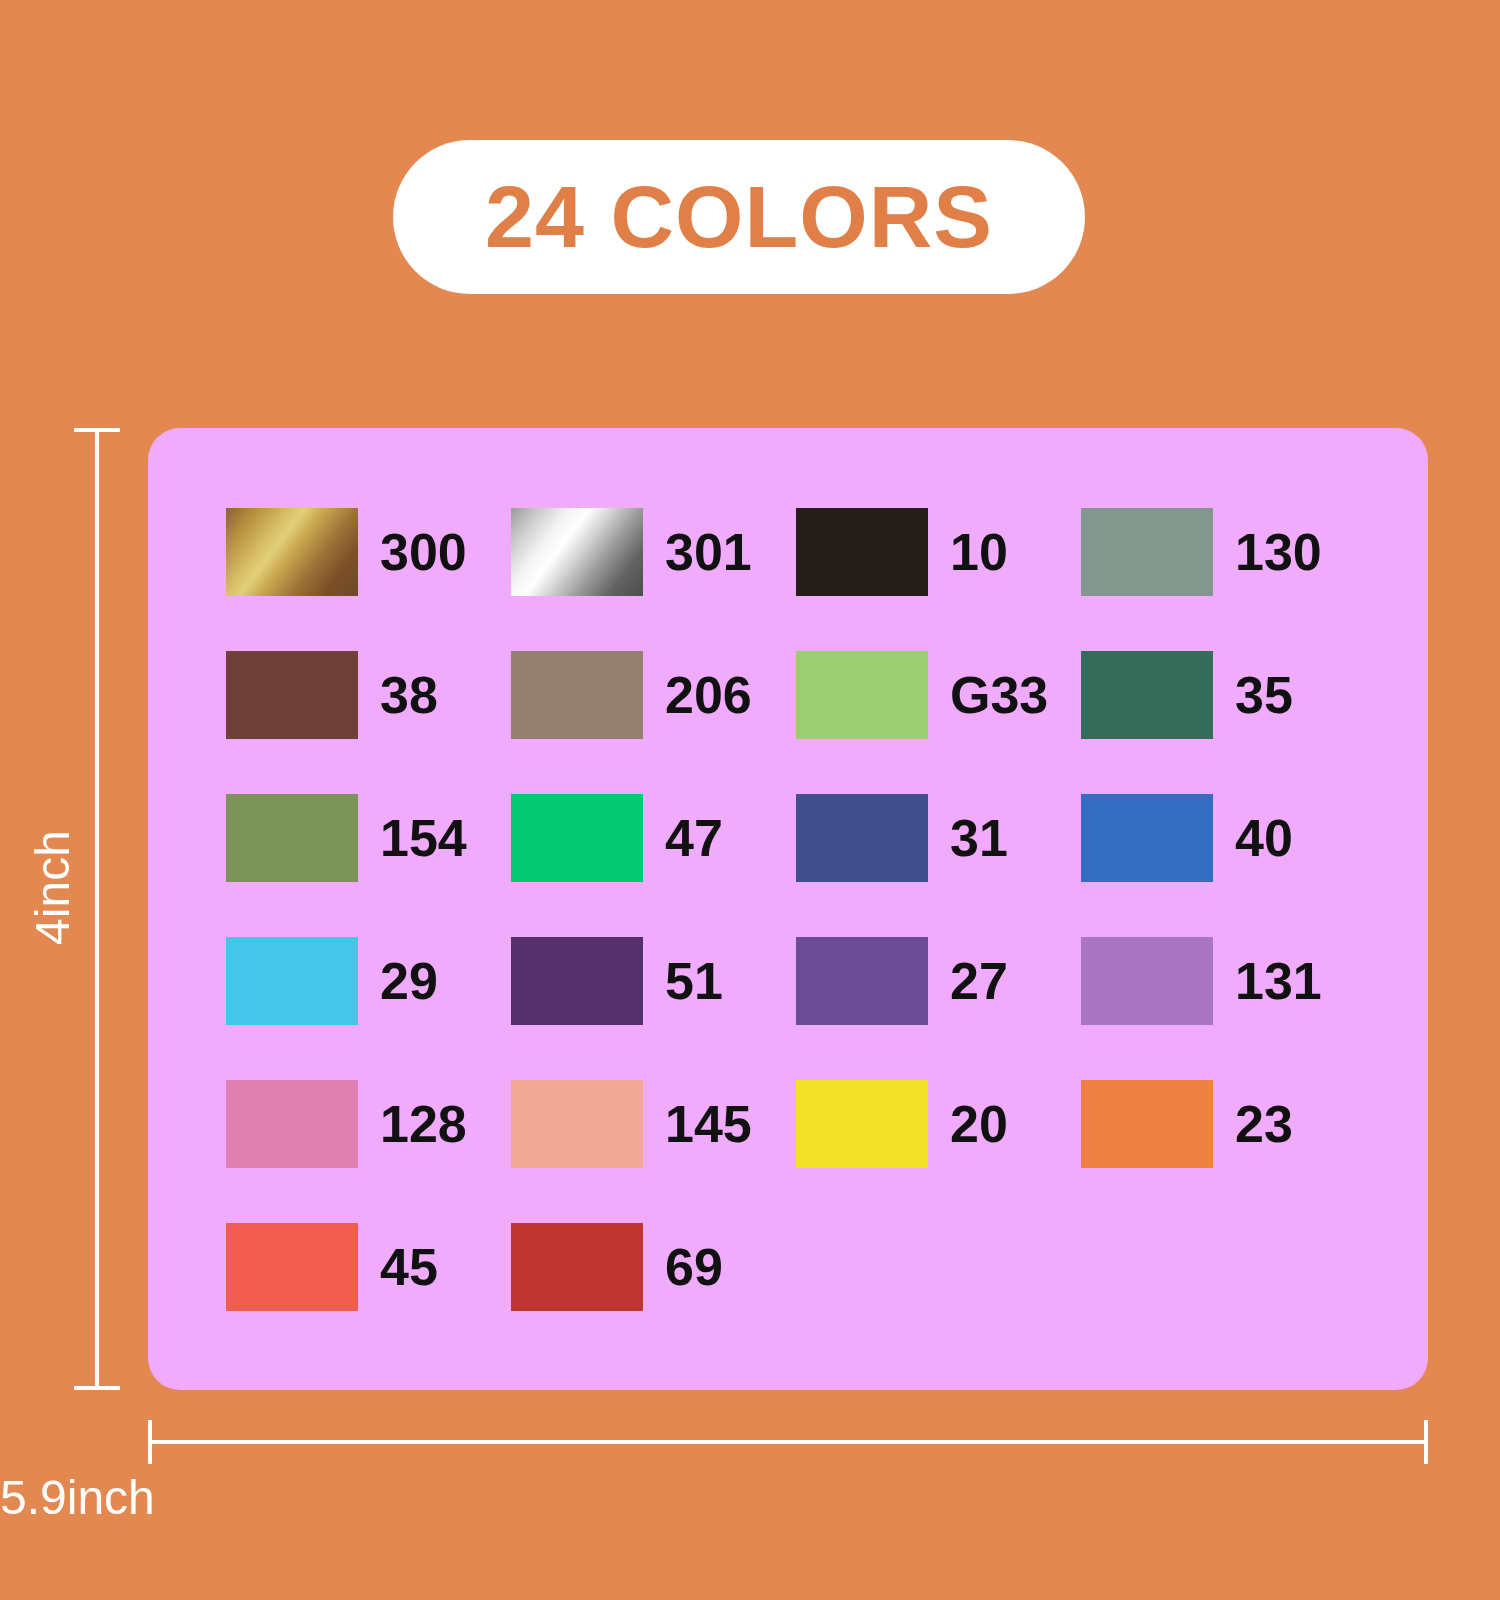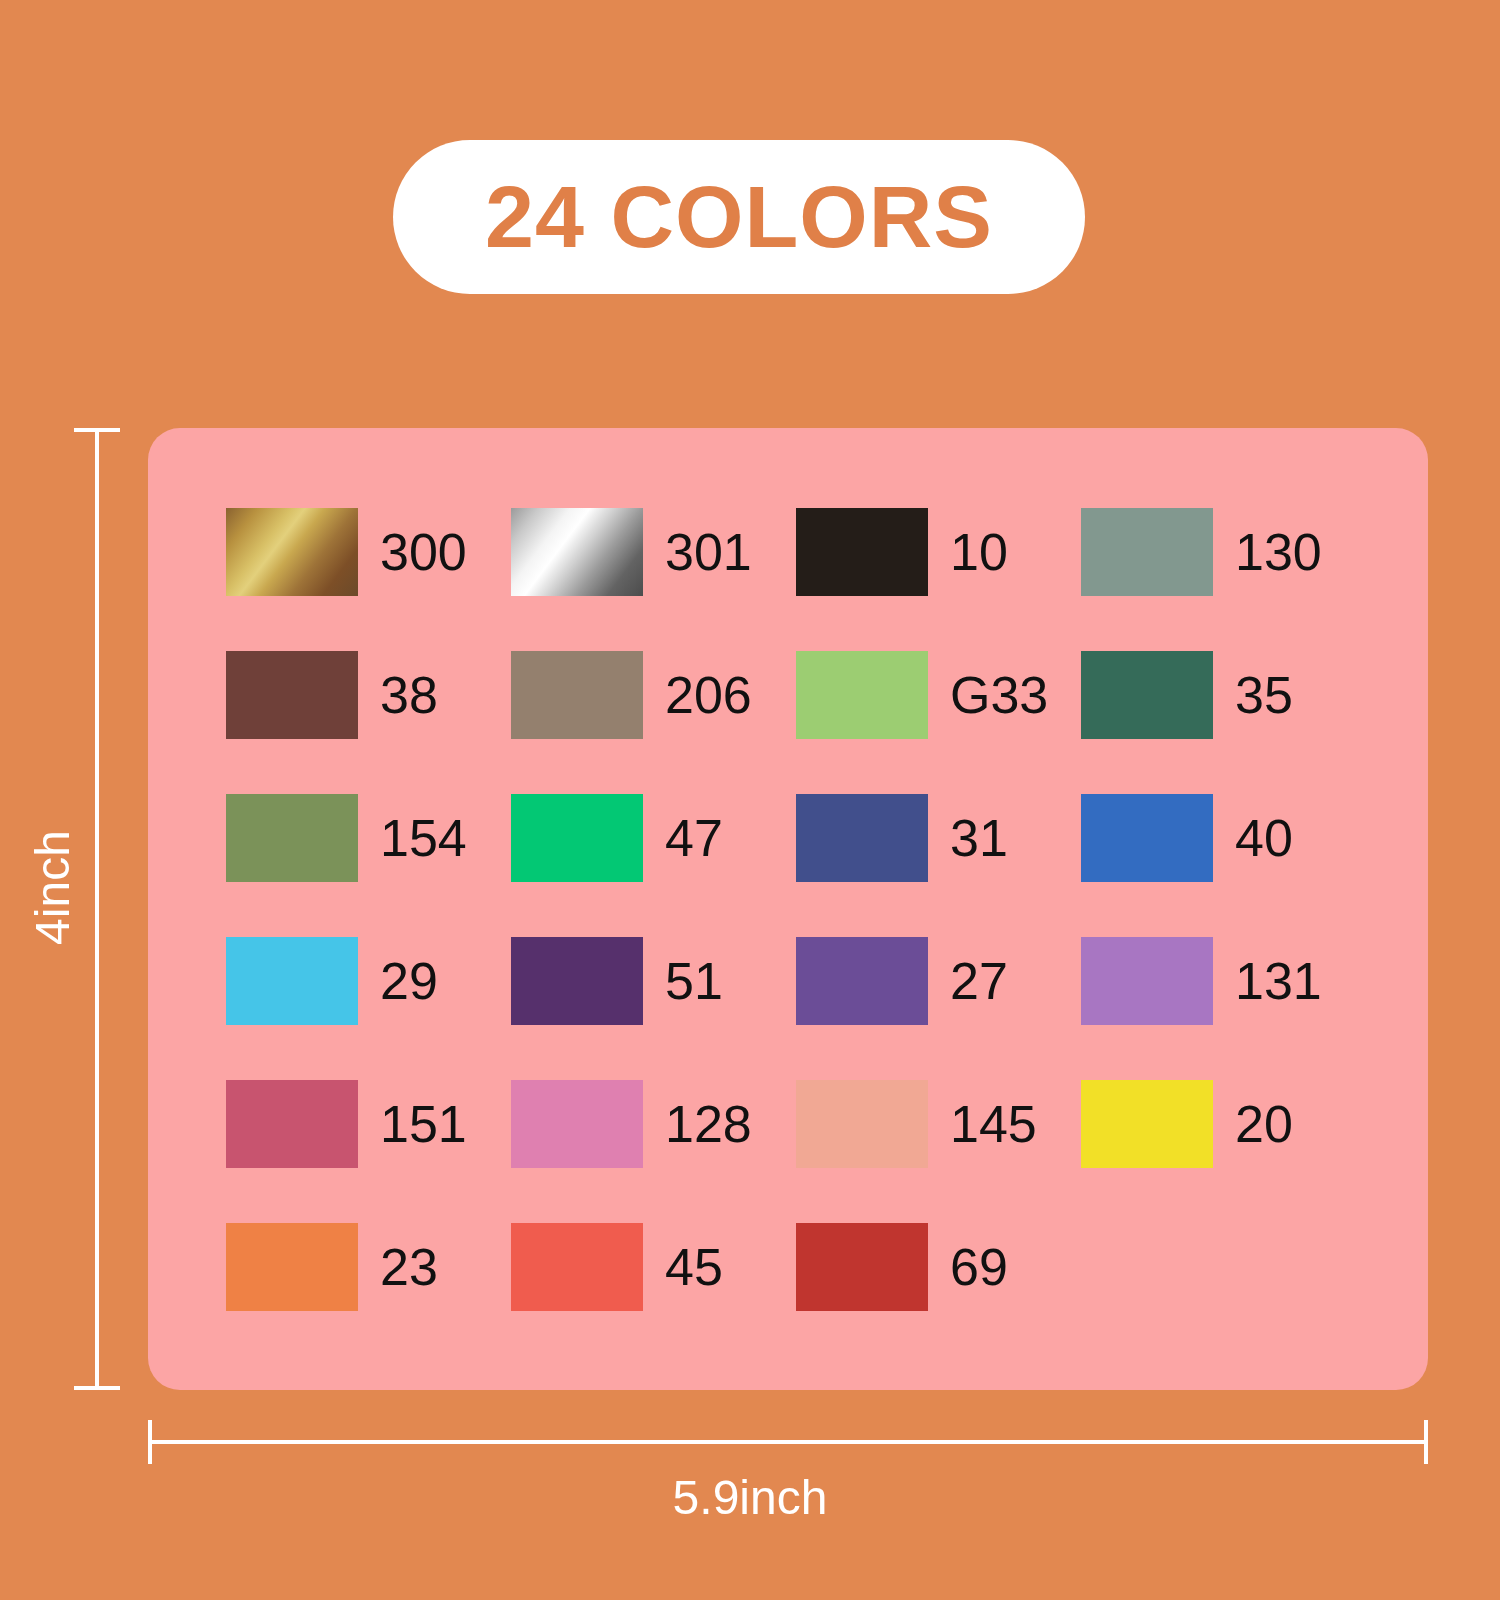--- a/index.html
+++ b/index.html
@@ -118,34 +118,34 @@
     width:4px; height:44px;
     background:#ffffff;
   }
   #dim-horizontal-cap-left { left:148px; }
   #dim-horizontal-cap-right { left:1424px; }
 
   #dim-horizontal-label {
     position:absolute;
     left:0; top:1470px;
     width:1500px;
-    text-align:center;
+    text-align:left;
     color:#ffffff;
     font-size:48px;
     font-family:"Liberation Sans", sans-serif;
   }
 </style>
 </head>
 <body style="background: rgb(226, 136, 80);">
 
 <div id="title-pill" style="background: rgb(255, 255, 255); text-align: center;">
   <span class="title-text" style="color: rgb(224, 128, 72);">24 COLORS</span>
 </div>
 
-<div id="swatch-card" style="background: #fca5a5;">
+<div id="swatch-card" style="background: #f0abfc; font-weight: bold;">
   <div id="swatch-grid">
       <div class="swatch-cell">
         <div class="swatch-chip" style="background: linear-gradient(127deg, rgb(138, 98, 48) 0%, rgb(184, 145, 63) 16%, rgb(216, 192, 102) 33%, rgb(227, 208, 124) 40%, rgb(201, 168, 79) 50%, rgb(158, 115, 56) 66%, rgb(125, 79, 39) 82%, rgb(107, 74, 42) 100%);"></div>
         <span class="swatch-label">300</span>
       </div>
       <div class="swatch-cell">
         <div class="swatch-chip" style="background: linear-gradient(127deg, rgb(154, 154, 154) 0%, rgb(201, 201, 201) 14%, rgb(244, 244, 244) 30%, rgb(255, 255, 255) 40%, rgb(210, 210, 210) 52%, rgb(155, 155, 155) 66%, rgb(99, 99, 99) 82%, rgb(76, 76, 76) 100%);"></div>
         <span class="swatch-label">301</span>
       </div>
       <div class="swatch-cell">
@@ -196,24 +196,20 @@
         <div class="swatch-chip" style="background: rgb(86, 48, 108);"></div>
         <span class="swatch-label">51</span>
       </div>
       <div class="swatch-cell">
         <div class="swatch-chip" style="background: rgb(107, 77, 151);"></div>
         <span class="swatch-label">27</span>
       </div>
       <div class="swatch-cell">
         <div class="swatch-chip" style="background: rgb(168, 118, 194);"></div>
         <span class="swatch-label">131</span>
-      </div>
-      <div class="swatch-cell">
-        <div class="swatch-chip" style="background: rgb(200, 84, 111);"></div>
-        <span class="swatch-label">151</span>
       </div>
       <div class="swatch-cell">
         <div class="swatch-chip" style="background: rgb(223, 128, 176);"></div>
         <span class="swatch-label">128</span>
       </div>
       <div class="swatch-cell">
         <div class="swatch-chip" style="background: rgb(241, 168, 148);"></div>
         <span class="swatch-label">145</span>
       </div>
       <div class="swatch-cell">

